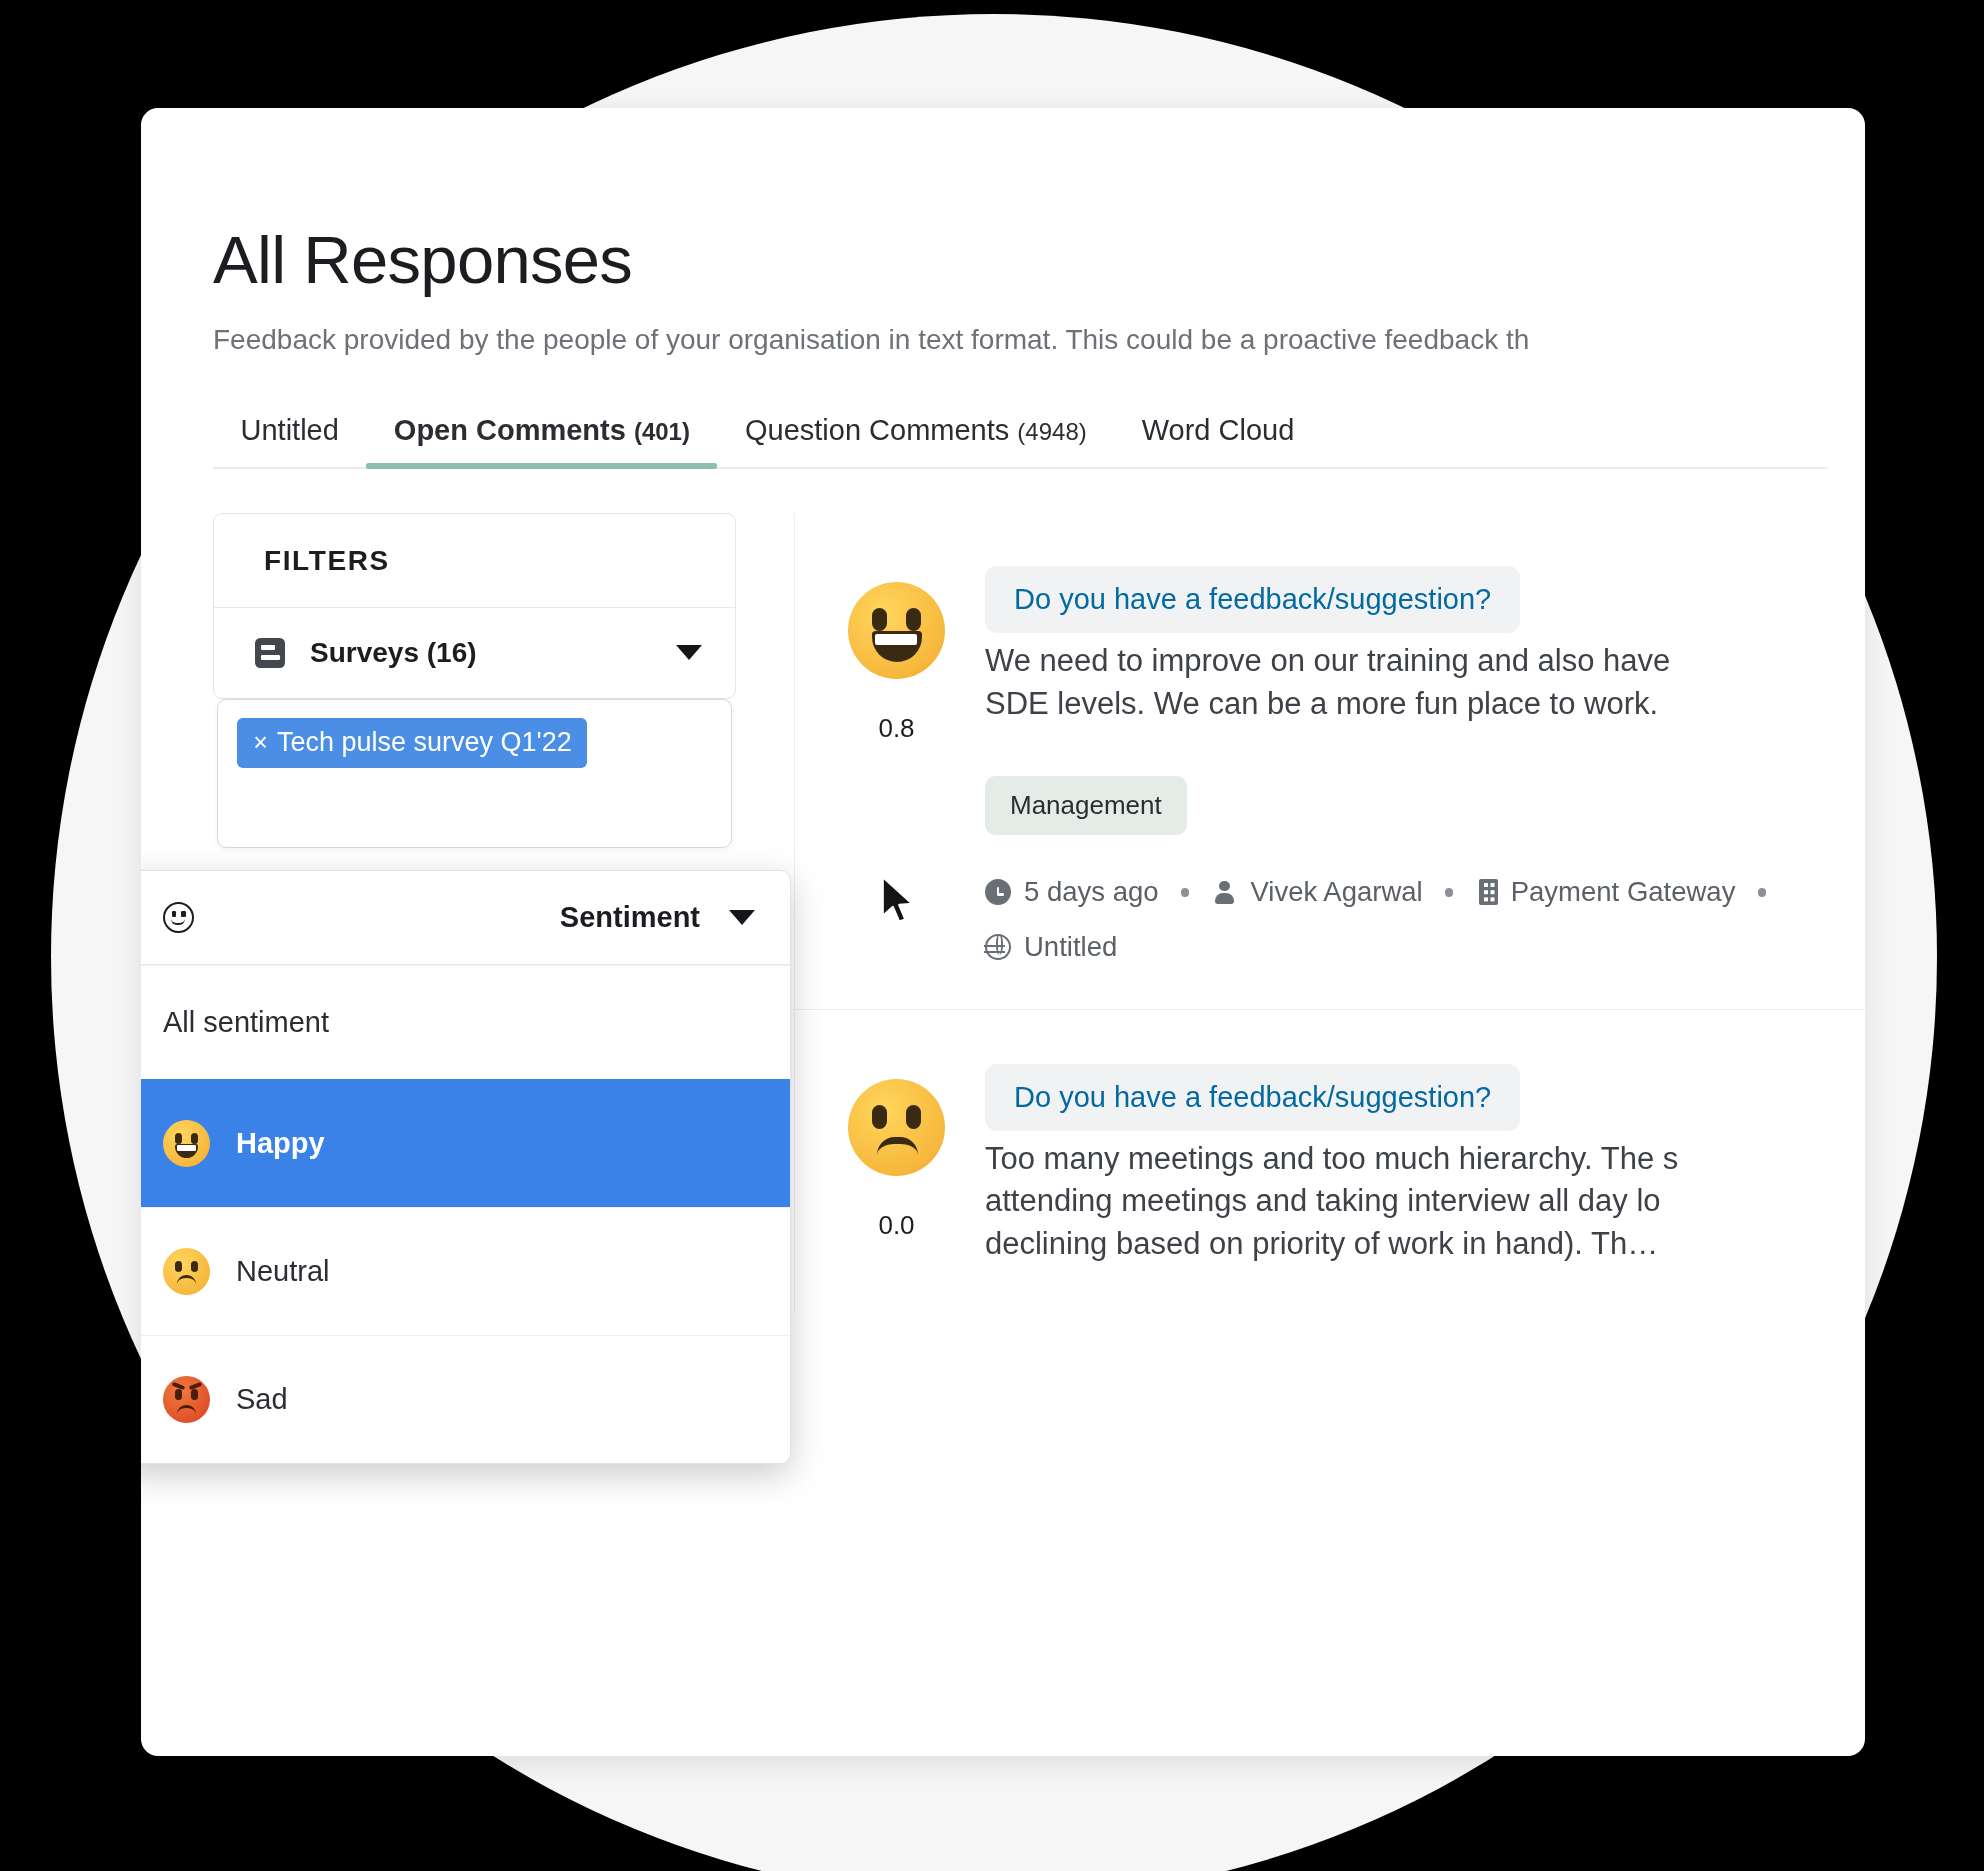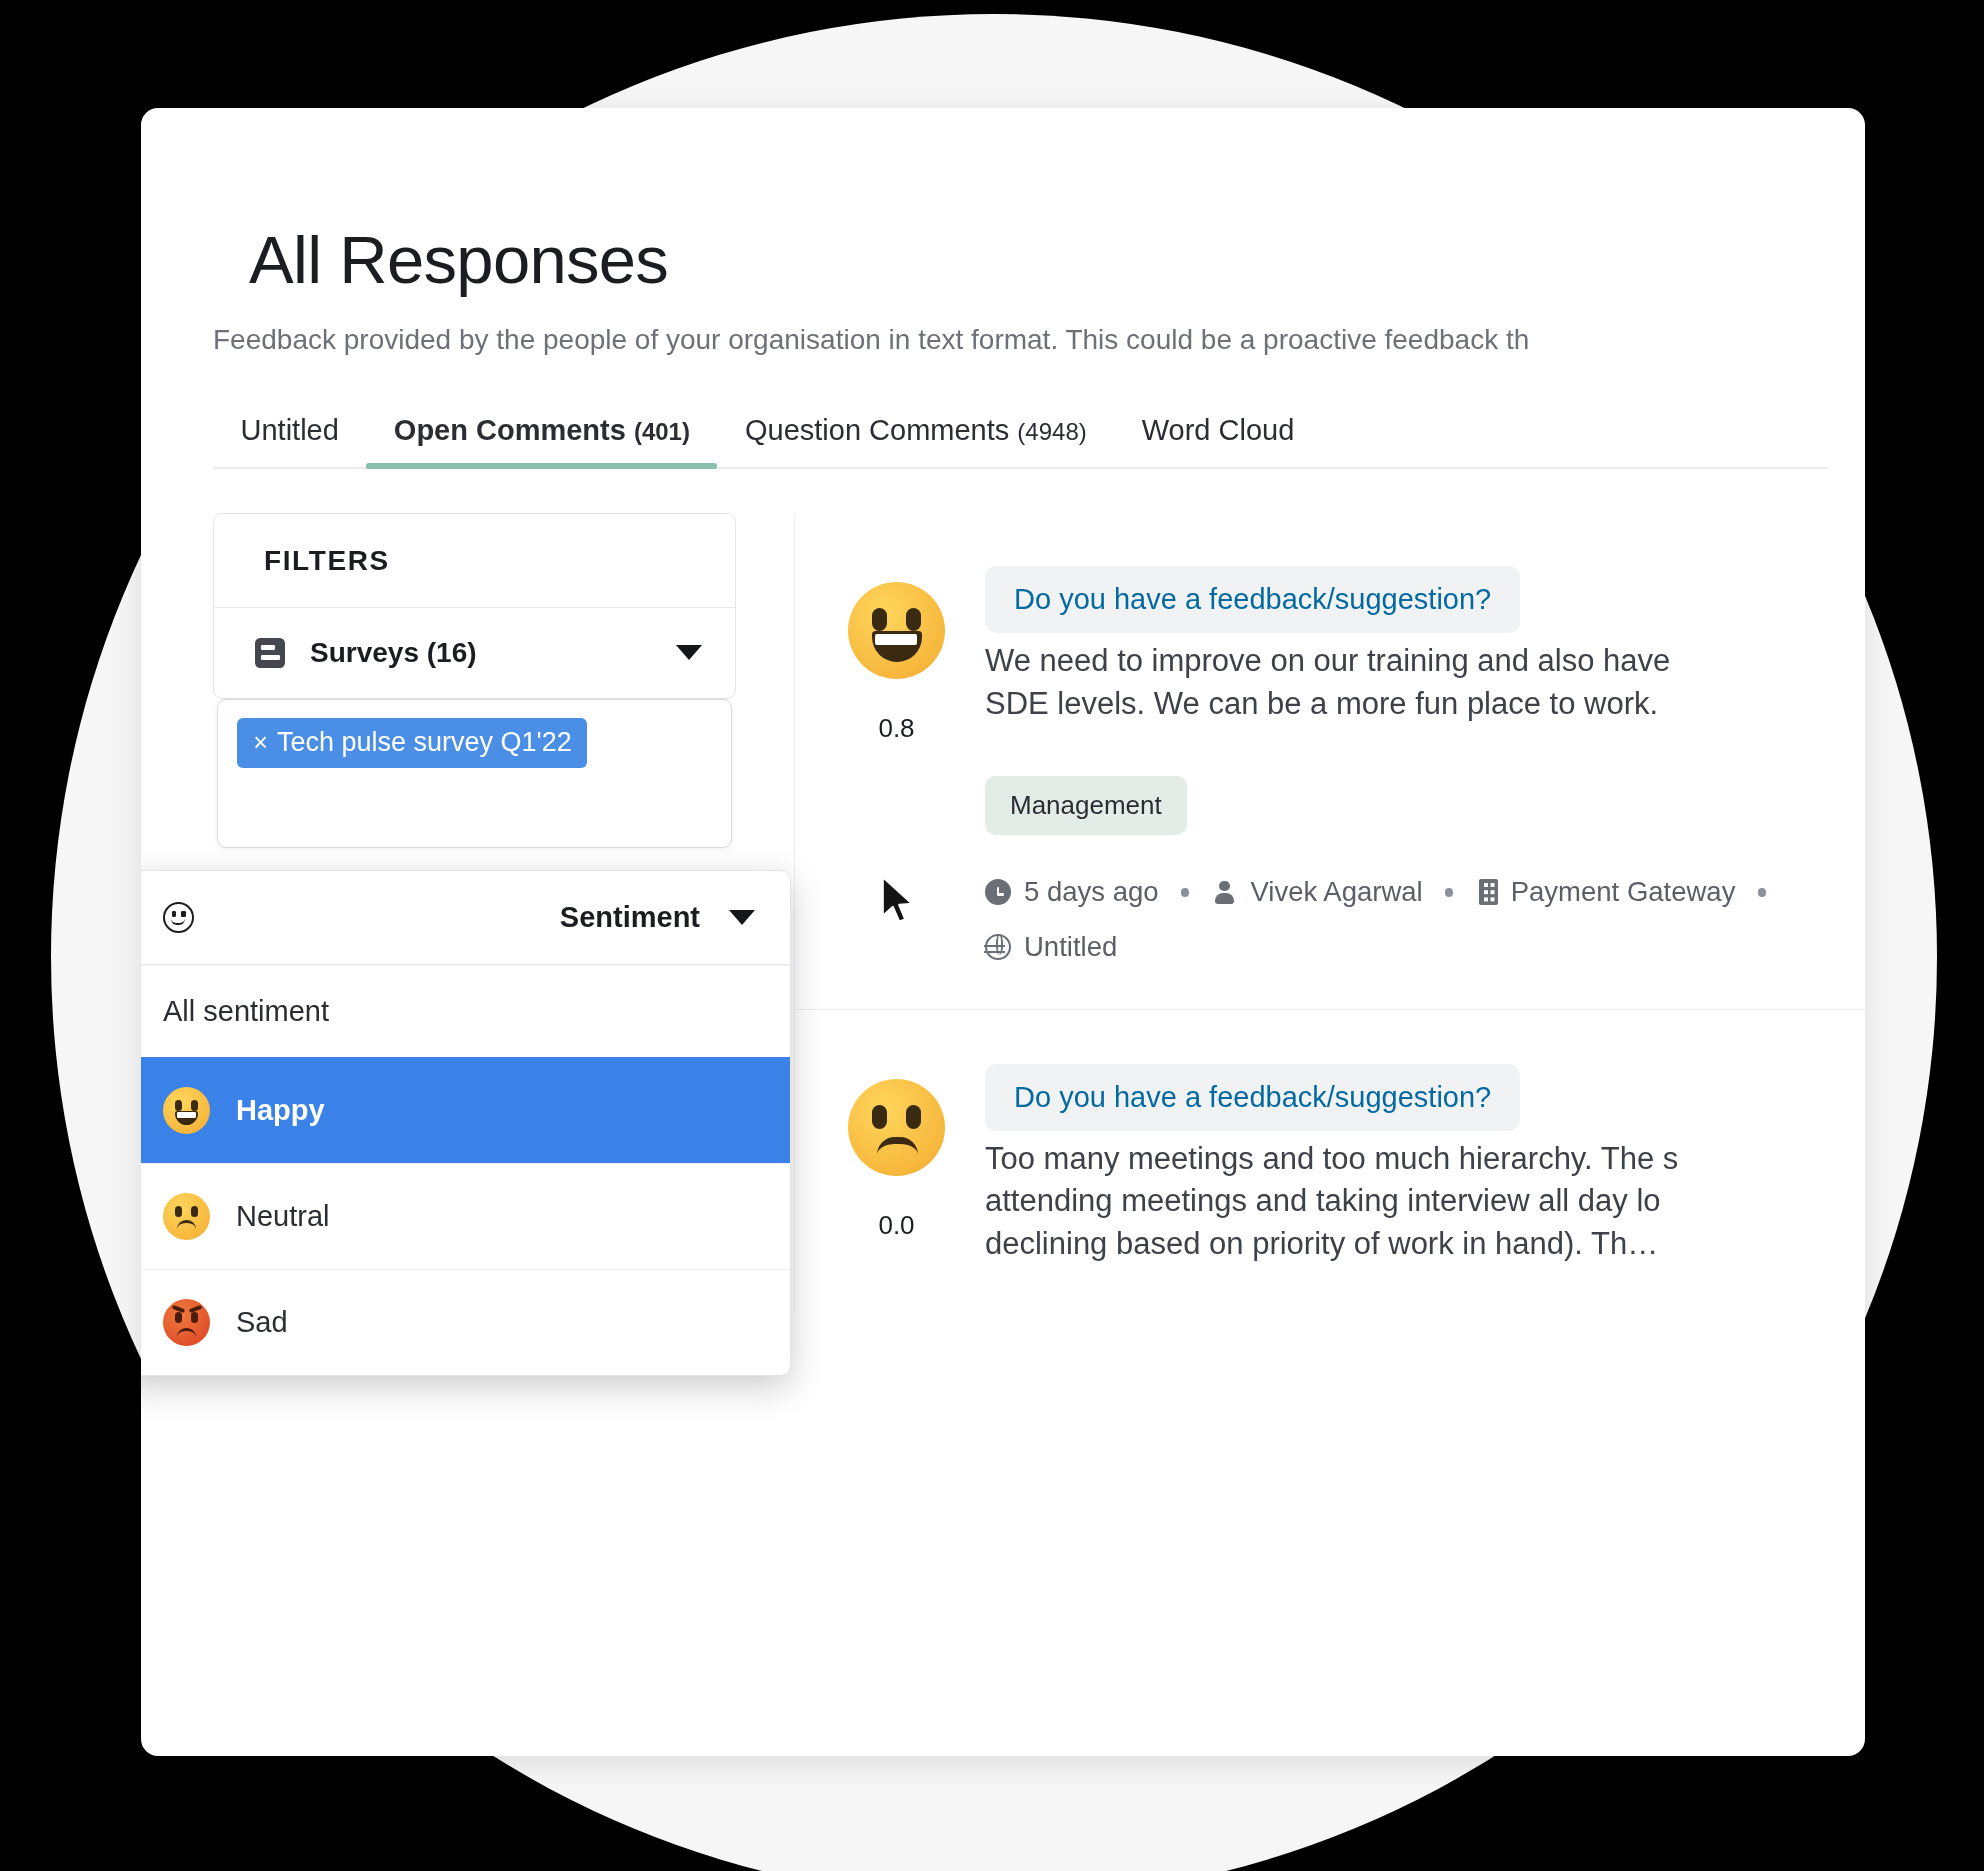--- a/index.html
+++ b/index.html
@@ -44,21 +44,20 @@
   }
 
   .page-head { padding: 118px 0 0 72px; }
 
   .page-title {
     font-size: 67px;
     font-weight: 400;
     color: #1b1d21;
     letter-spacing: -0.7px;
     line-height: 1;
-    margin-left: 36px;
   }
 
   .page-sub {
     margin-top: 29px;
     font-size: 28px;
     color: #6d7177;
     white-space: nowrap;
     line-height: 1.25;
   }
 
@@ -264,21 +263,21 @@
     font-size: 29px;
     font-weight: 700;
     color: #1b1d21;
     text-align: right;
   }
 
   .sent-opt {
     display: flex;
     align-items: center;
     gap: 26px;
-    padding: 29px 41px;
+    padding: 40px 41px;
     font-size: 29px;
     color: #2b2d33;
     cursor: pointer;
     border-top: 1.3px solid #f0f0f2;
   }
   .sent-opt:first-of-type { border-top: none; }
   .sent-opt.selected {
     background: #3b82e8;
     color: #ffffff;
     font-weight: 700;

